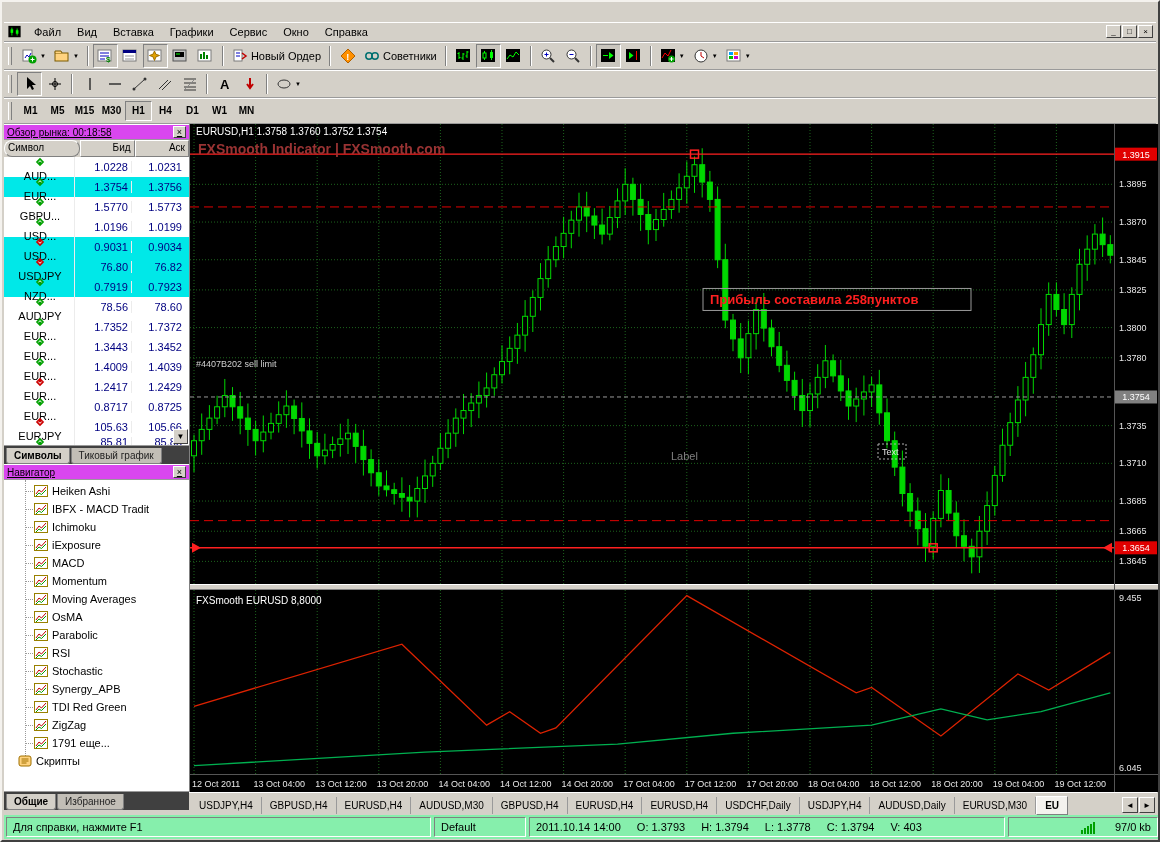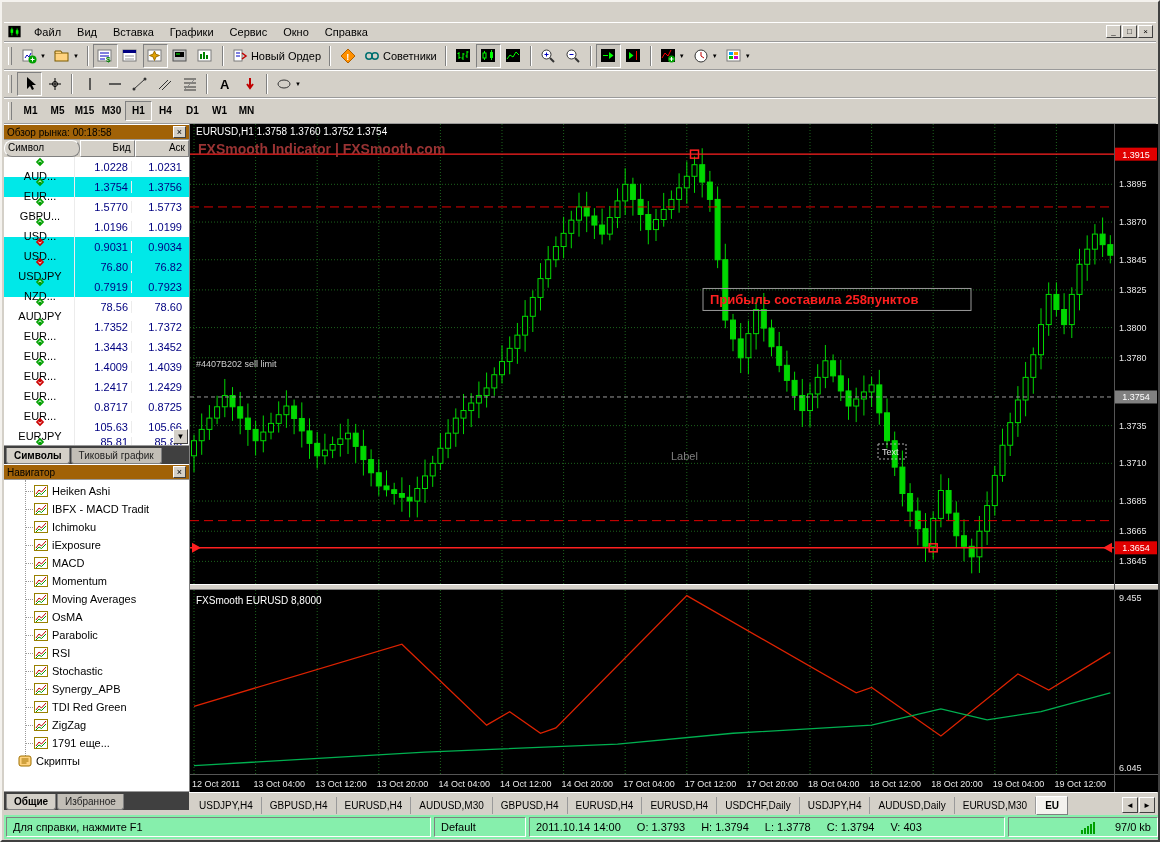--- a/index.html
+++ b/index.html
@@ -37,21 +37,21 @@
   .tbtn.pressed{border-color:#808080 #fff #fff #808080;background:#cac6be;}
   .ticon svg{width:16px;height:16px;display:block;}
   .dd{font-size:6px;color:#000;}
   .tsep{width:2px;height:20px;border-left:1px solid #808080;border-right:1px solid #fff;margin:0 4px;}
   .tfbtn{min-width:27px;height:20px;font-size:10px;font-weight:bold;background:transparent;
        border:1px solid transparent;font-family:inherit;padding:0 2px;}
   .tfbtn.pressed{border-color:#808080 #fff #fff #808080;background:#cac6be;}
   
   .leftcol{position:absolute;left:2px;top:122px;width:185px;height:691px;background:#d4d0c8;}
   .ptitle{height:16px;display:flex;align-items:center;justify-content:space-between;padding:0 3px;
-       font-size:10px;border-top:1px solid #fff;border-bottom:1px solid #9a9a9a;background:#a16207;}
+       font-size:10px;border-top:1px solid #fff;border-bottom:1px solid #9a9a9a;background:#d946ef;text-decoration:underline;}
   .pclose{width:13px;height:12px;font-size:9px;line-height:9px;background:#d4d0c8;
        border:1px solid;border-color:#fff #404040 #404040 #fff;padding:0;font-family:inherit;}
   .mw-head{display:flex;height:17px;}
   .hcell{background:#d4d0c8;border:1px solid;border-color:#fff #808080 #808080 #fff;
        font-size:10px;padding:1px 3px;}
   .hc1{width:80px;border-radius:8px;} .hc2{width:57px;text-align:right;} .hc3{width:57px;text-align:right;}
   .mw-bodywrap{position:relative;height:289px;background:#fff;overflow:hidden;border-bottom:1px solid #9a9a9a;}
   .mw-row{display:flex;height:20px;align-items:center;font-size:11px;color:#000080;}
   .mw-row.hl{background:#00e8e8;}
   .mw-row.partial{height:9px;overflow:hidden;}

